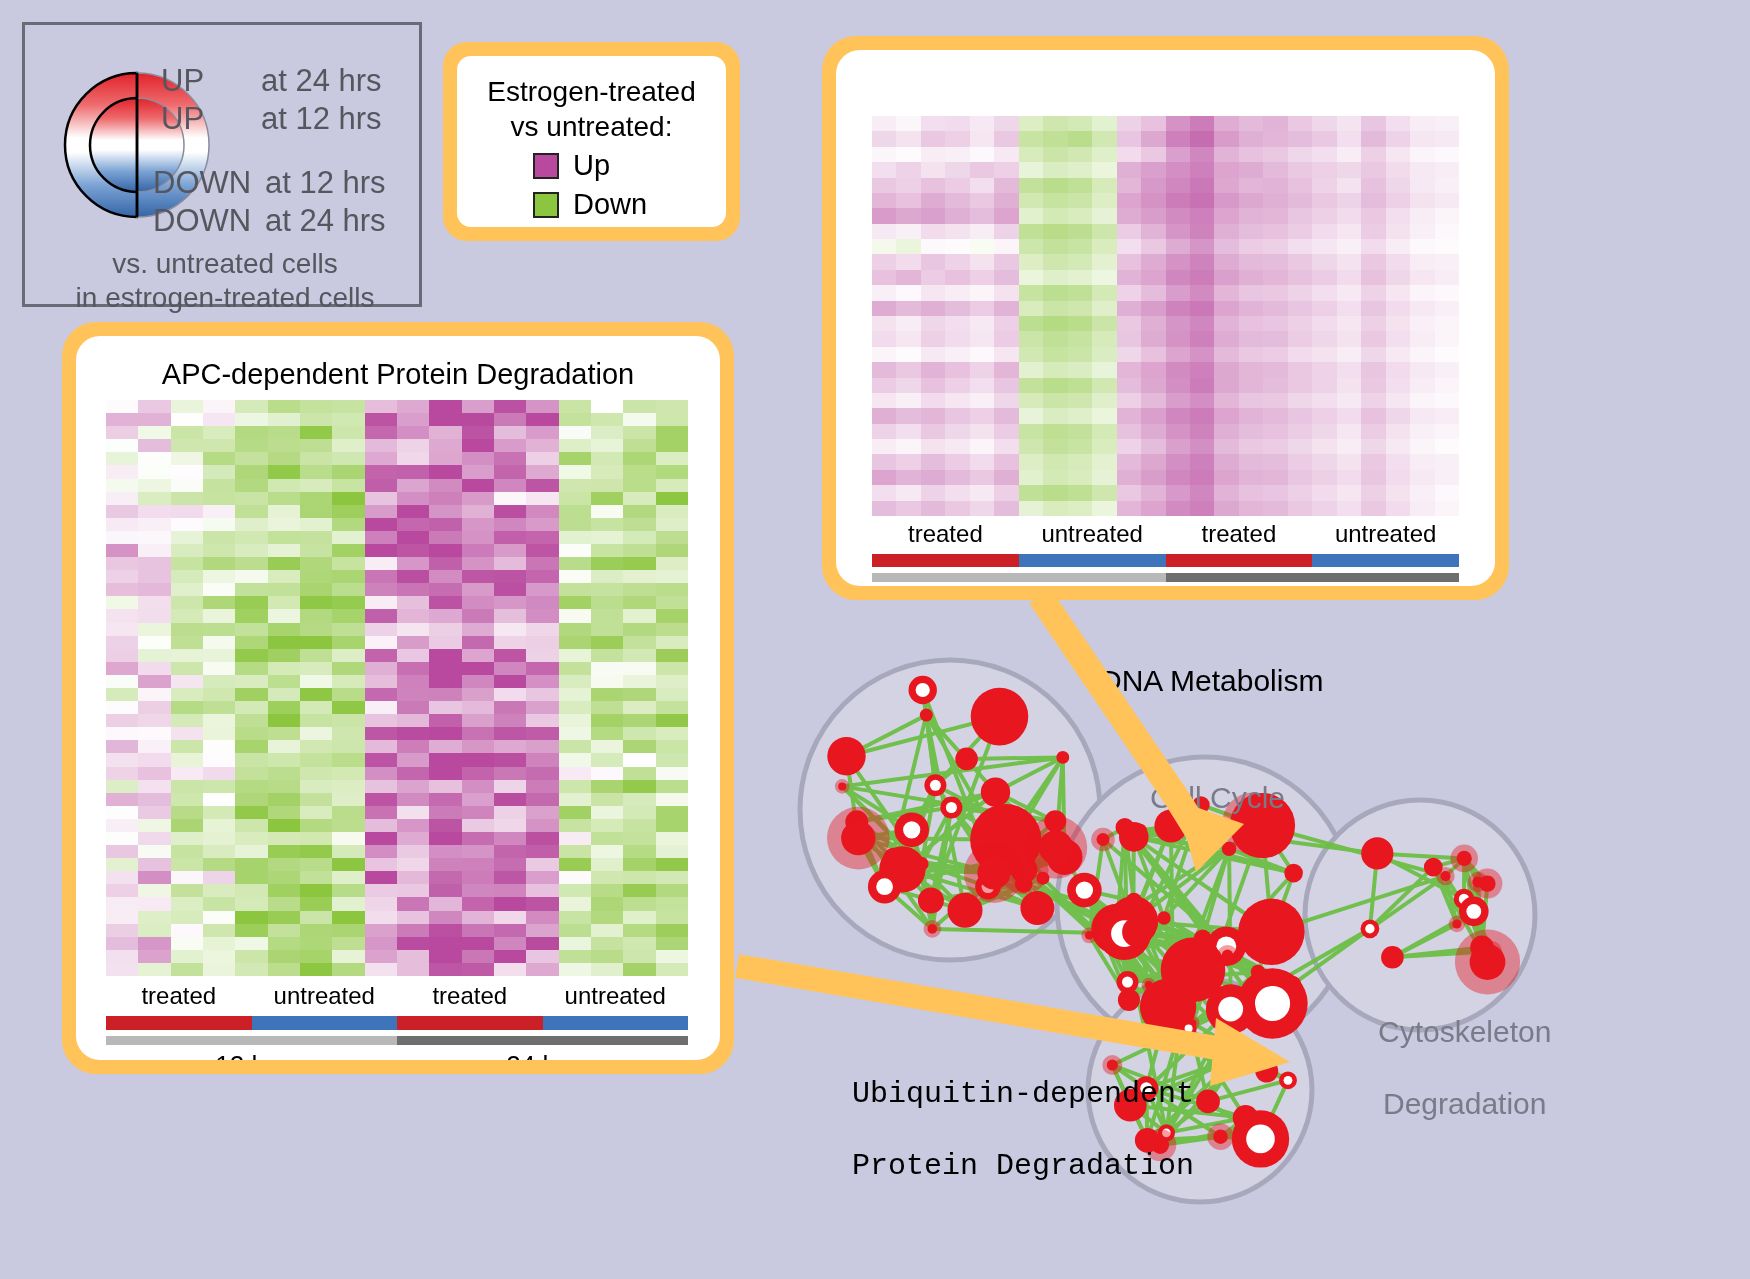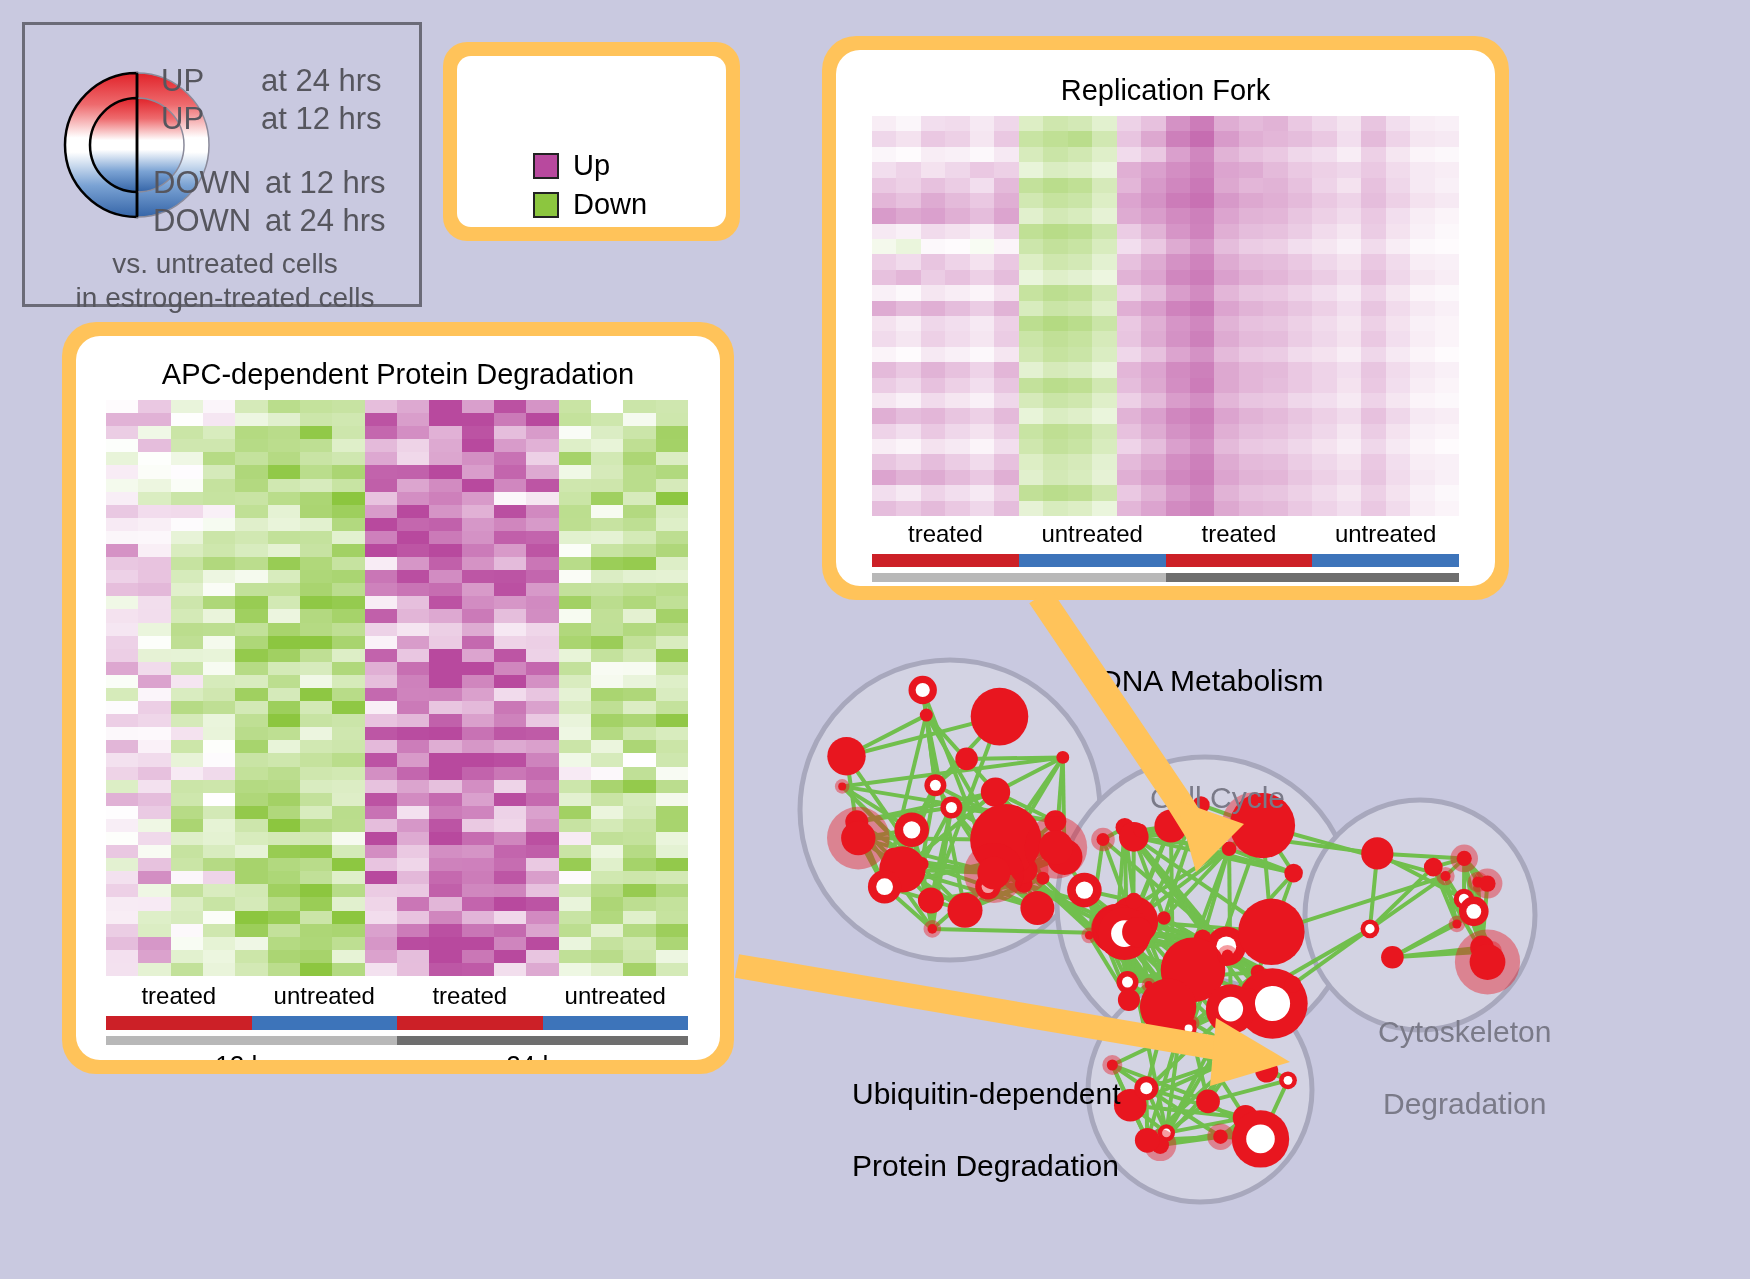--- a/index.html
+++ b/index.html
@@ -125,34 +125,37 @@
     <span class="legend-lbl" style="left:240px;top:178px;">at 24 hrs</span>
 
     <div class="foot">
       <div>vs. untreated cells</div>
       <div>in estrogen-treated cells</div>
     </div>
   </div>
 
   <div class="panel" id="key-panel">
     <div class="panel-inner">
+      <div id="key-title">
+        <div>Estrogen-treated</div>
+        <div>vs untreated:</div>
+      </div>
       <div class="key-item" style="left:76px;top:93px;">
         <span class="swatch" id="sw-up" style="background: rgb(184, 73, 158);"></span>
         <span class="key-text">Up</span>
       </div>
       <div class="key-item" style="left:76px;top:132px;">
         <span class="swatch" id="sw-down" style="background: rgb(140, 198, 63);"></span>
         <span class="key-text">Down</span>
       </div>
     </div>
   </div>
 
   <div class="panel" id="repfork-panel">
     <div class="panel-inner">
-      <div class="panel-title" style="top:24px;">Replication Fork</div>
 
       <div class="heat" id="heat-rf" style="left: 36px; top: 66px; width: 587px; height: 400px; grid-template-columns: repeat(24, 1fr); grid-template-rows: repeat(26, 1fr);">
           <i style="background:rgb(248,237,245)"></i>
           <i style="background:rgb(251,246,250)"></i>
           <i style="background:rgb(242,222,238)"></i>
           <i style="background:rgb(241,219,236)"></i>
           <i style="background:rgb(246,233,243)"></i>
           <i style="background:rgb(239,215,234)"></i>
           <i style="background:rgb(221,238,197)"></i>
           <i style="background:rgb(207,231,174)"></i>
@@ -2080,21 +2083,21 @@
         <circle cx="450.7" cy="399.1" r="12.4" fill="#ffffff"></circle>
       </g>
   </svg>
 
   <div class="cluster-label" style="left:1100px;top:663px;">DNA Metabolism</div>
   <div class="cluster-label gray" style="left:1150px;top:780px;">Cell Cycle</div>
   <div class="cluster-label gray" style="left:1378px;top:978px;text-align:center;">
     <div>Cytoskeleton</div>
     <div>Degradation</div>
   </div>
-  <div class="cluster-label" style="left:852px;top:1040px;">
+  <div class="cluster-label" style="left:852px;top:1040px;font-family:Liberation Mono, monospace;">
     <div>Ubiquitin-dependent</div>
     <div>Protein Degradation</div>
   </div>
 
   <svg class="arrow-svg" viewBox="0 0 1750 1279">
 
     <path d="M1040 596 L1178 800 L1203 840" stroke="#ffc35a" stroke-width="26" fill="none" stroke-linejoin="miter"></path>
     <polygon points="1176,800 1244,824 1196,872" fill="#ffc35a"></polygon>
 
     <path d="M737 966 L1240 1052" stroke="#ffc35a" stroke-width="24" fill="none"></path>

